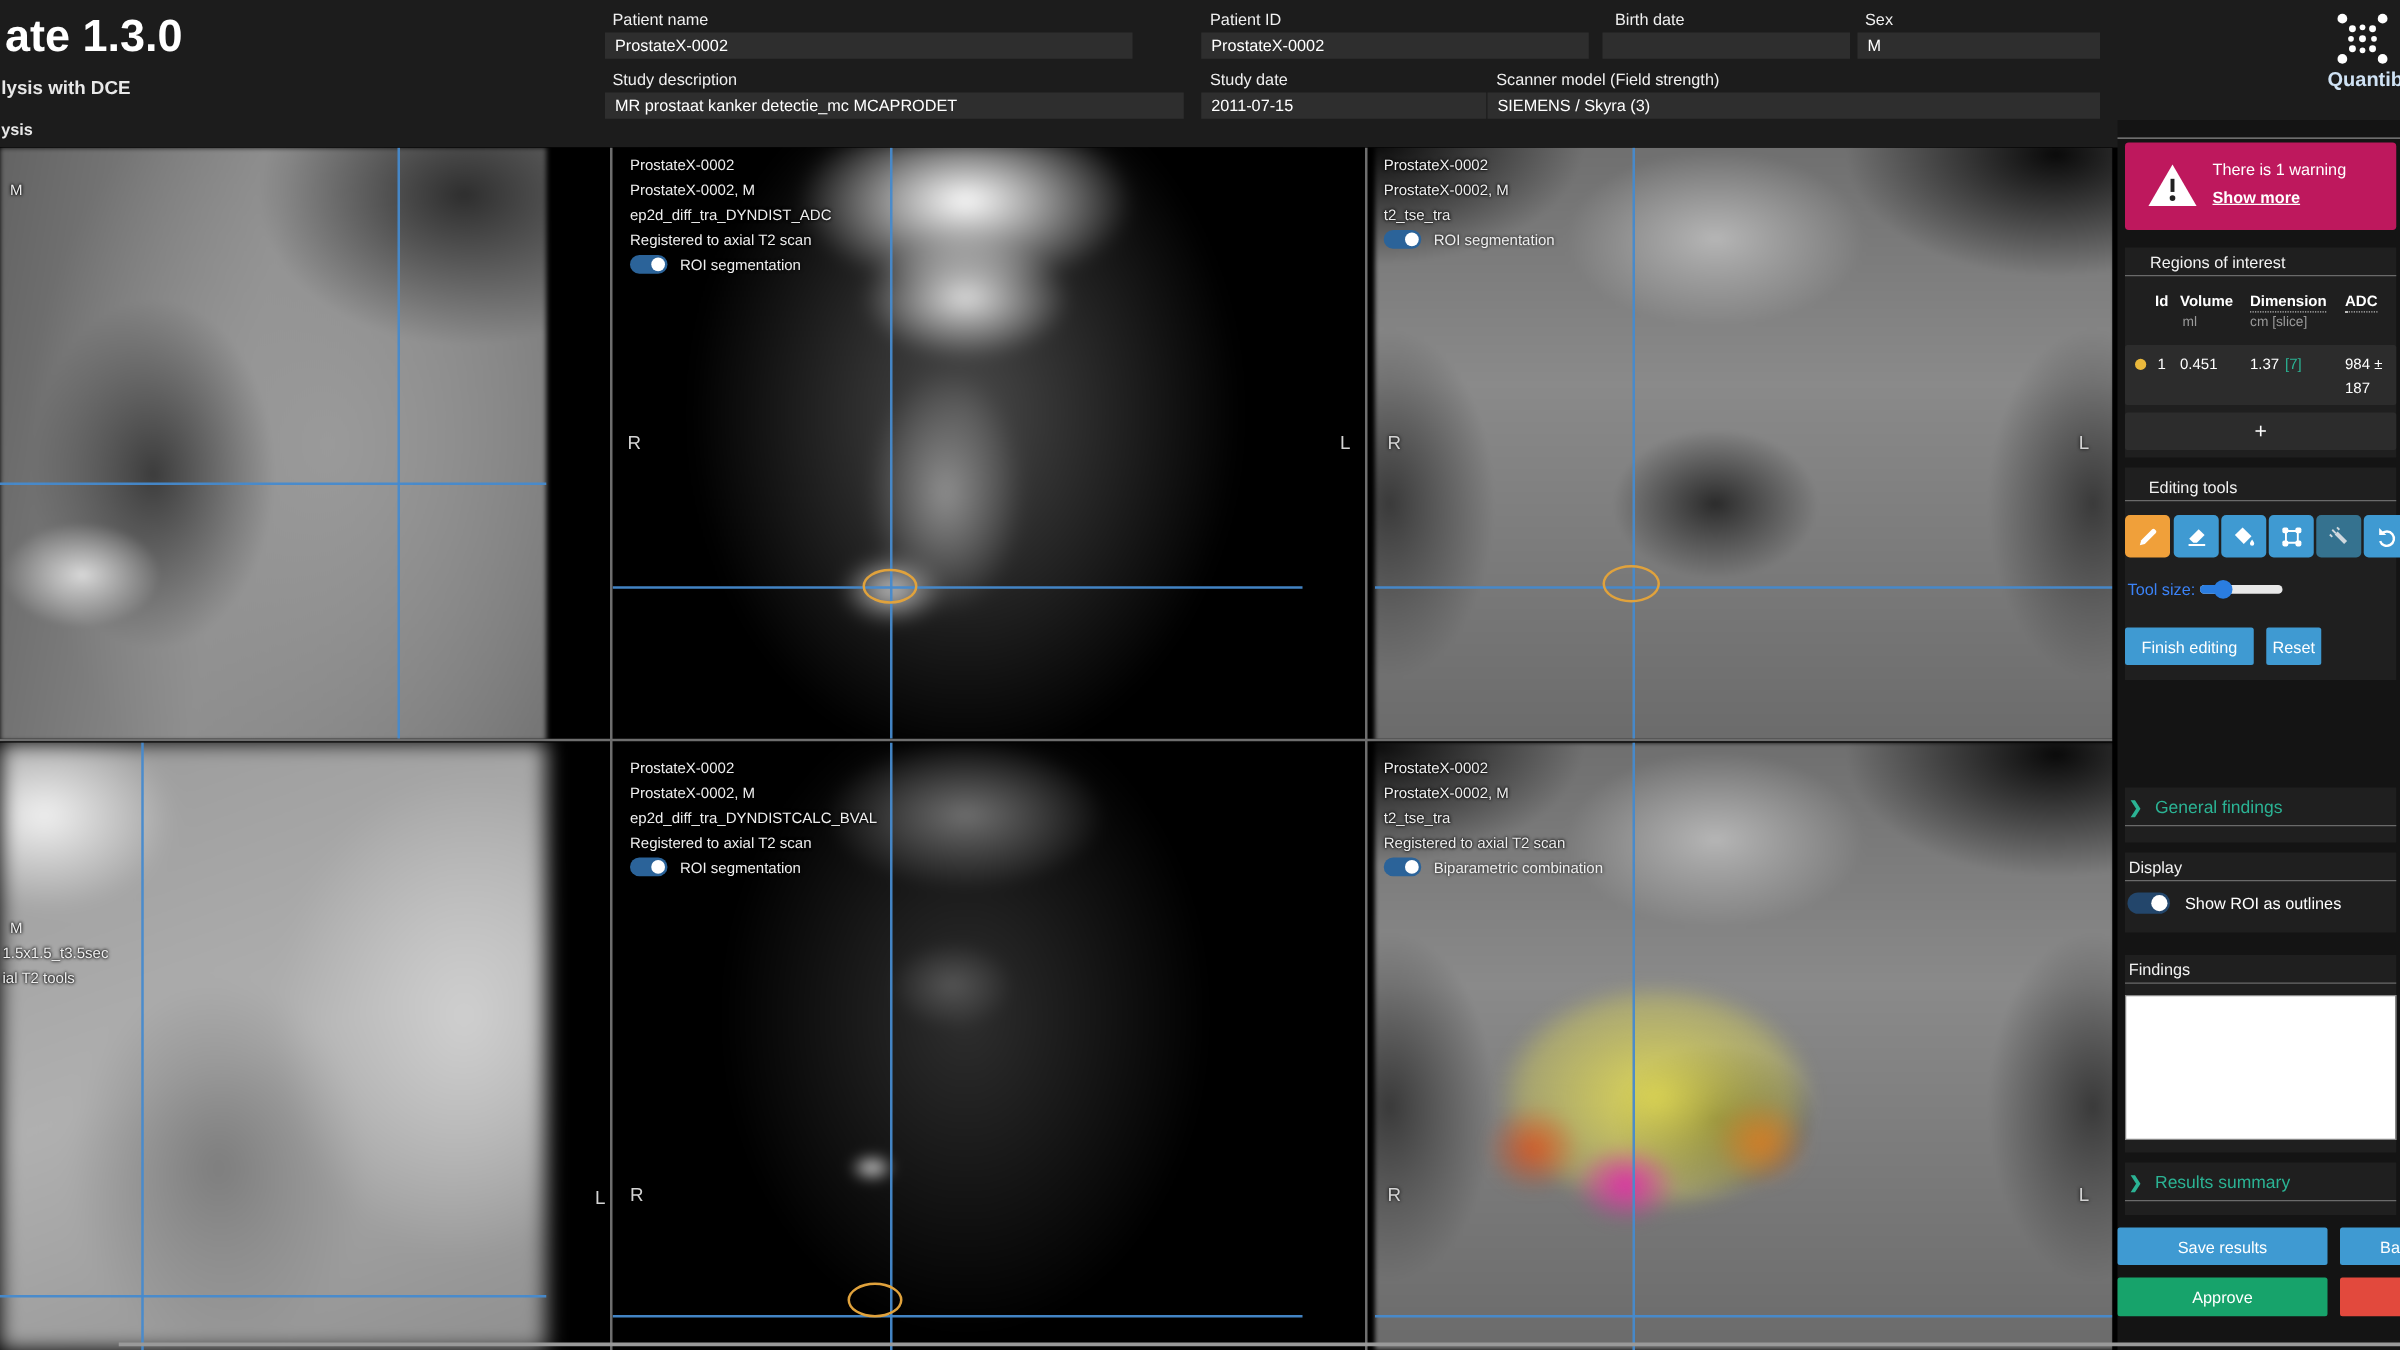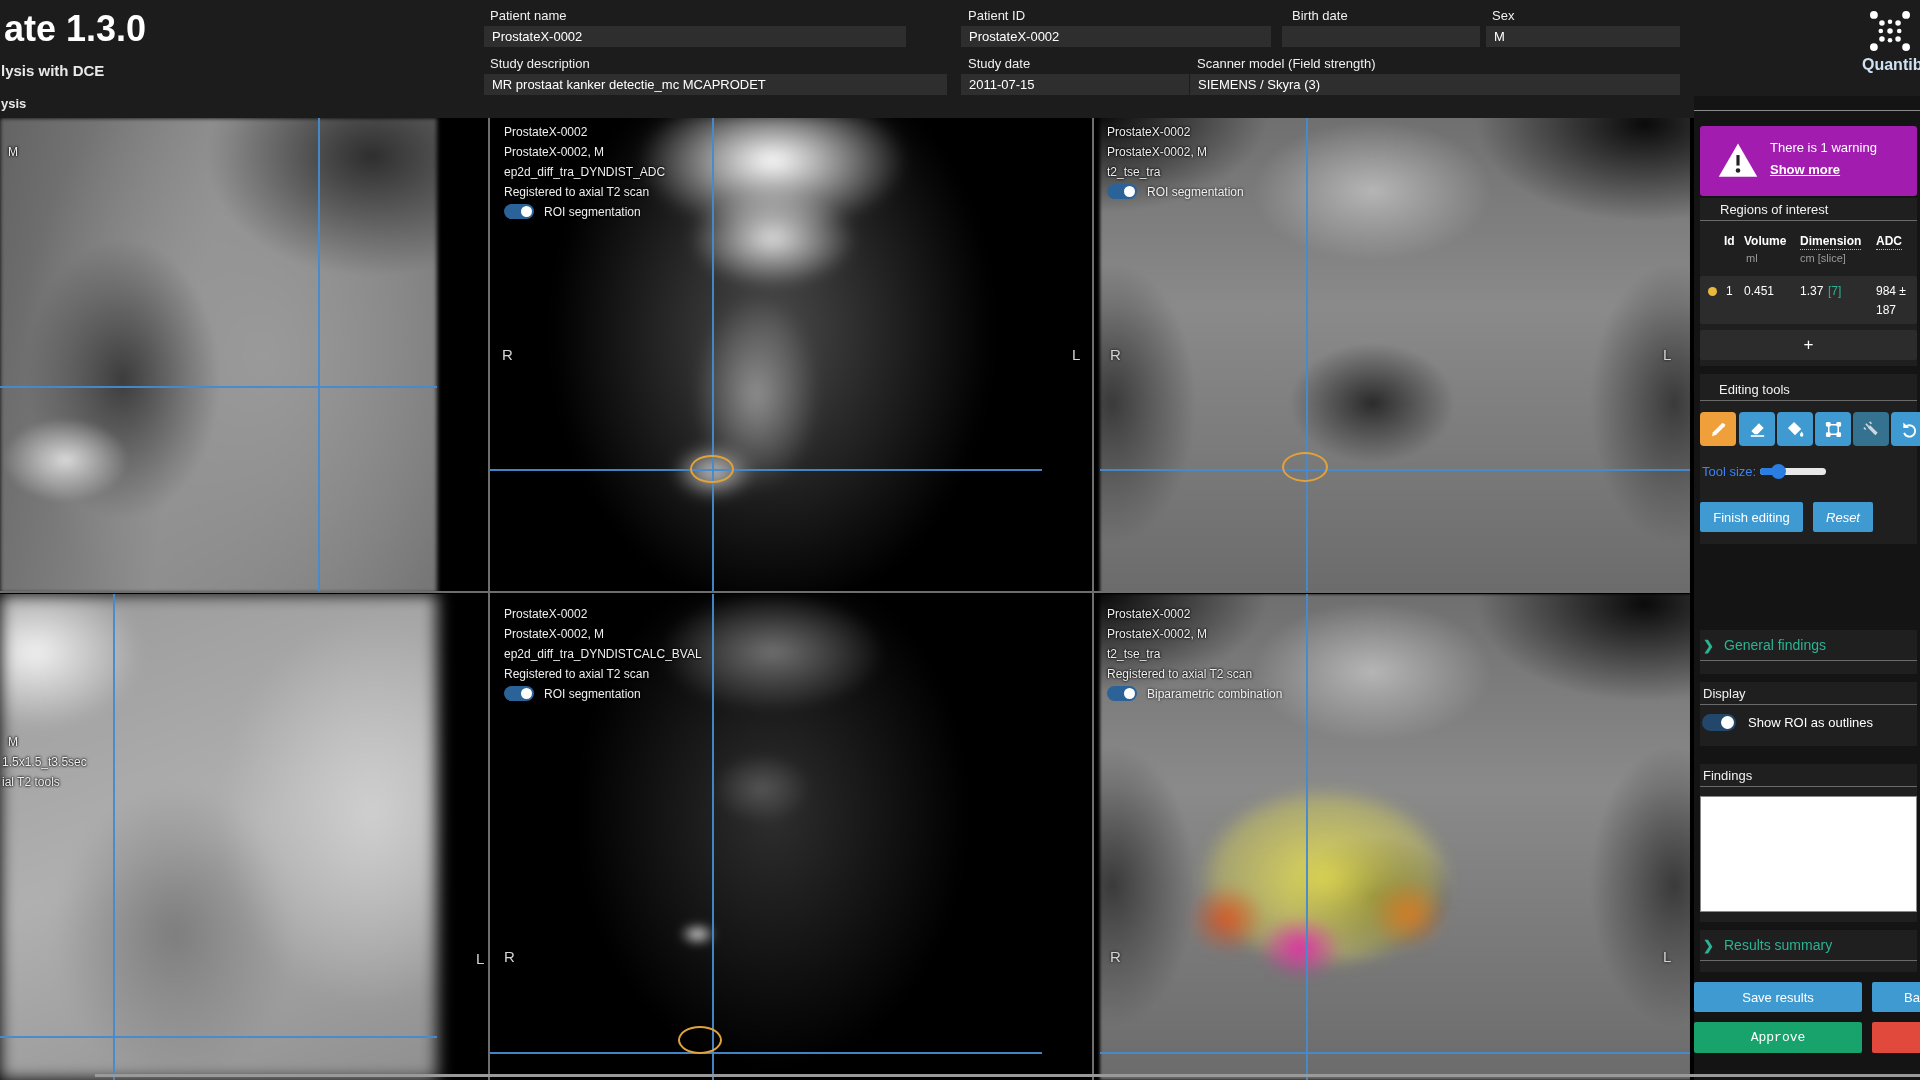--- a/index.html
+++ b/index.html
@@ -240,21 +240,21 @@
     </div>
 
     <div class="vdiv" style="left:488px;"></div>
     <div class="vdiv" style="left:1092px;"></div>
     <div class="hdiv"></div>
   </div>
 
   <div id="sidebar"></div>
   <div id="sidebar-topline"></div>
 
-  <div class="card" style="top:126px;height:70px;background:#a21caf;border-radius:3px;">
+  <div class="card" style="top:114px;height:70px;background:#be185d;border-radius:3px;">
     <svg style="position:absolute;left:16px;top:14px;" width="44" height="42" viewBox="0 0 24 24">
       <path d="M12 2 L23 21 H1 Z" fill="#fff"></path>
       <rect x="11.1" y="8.6" width="1.8" height="6" fill="#222"></rect>
       <circle cx="12" cy="17.4" r="1.3" fill="#222"></circle>
     </svg>
     <div style="position:absolute;left:70px;top:14px;font-size:13px;color:#fff;">There is 1 warning</div>
     <a class="warn-link" style="position:absolute;left:70px;top:36px;cursor:pointer;">Show more</a>
   </div>
 
   <div class="card" style="top:198px;height:168px;">
@@ -322,21 +322,21 @@
         </svg>
     </div>
 
     <div style="position:absolute;left:2px;top:90px;font-size:13px;color:#3b82f6;">Tool size:</div>
     <div class="slider-track" style="left:60px;top:94px;">
       <div class="slider-fill"></div>
       <div class="slider-thumb"></div>
     </div>
 
     <div class="btn" style="left:0;top:128px;width:103px;height:30px;">Finish editing</div>
-    <div class="btn" style="left:113px;top:128px;width:60px;height:30px;font-style:italic;">Reset</div>
+    <div class="btn" style="left:113px;top:128px;width:44px;height:30px;">Reset</div>
   </div>
 
 
   <div class="card" style="top:630px;height:44px;">
     <span class="chev" style="position:absolute;left:3px;top:8px;">❯</span>
     <span class="green-head" style="position:absolute;left:24px;top:7px;">General findings</span>
     <div class="sec-rule" style="left:0;top:30px;width:217px;"></div>
   </div>
 
   <div class="card" style="top:682px;height:64px;">
@@ -355,17 +355,17 @@
   <textarea id="findings-box" style=""></textarea>
 
   <div class="card" style="top:930px;height:42px;">
     <span class="chev" style="position:absolute;left:3px;top:8px;">❯</span>
     <span class="green-head" style="position:absolute;left:24px;top:7px;">Results summary</span>
     <div class="sec-rule" style="left:0;top:30px;width:217px;"></div>
   </div>
 
   <div class="btn" style="left:1694px;top:982px;width:168px;height:30px;">Save results</div>
   <div class="btn" style="left:1872px;top:982px;width:80px;height:30px;">Ba</div>
-  <div class="btn" style="left:1694px;top:1022px;width:168px;height:31px;background:#17a36b;font-family:Liberation Mono, monospace;">Approve</div>
+  <div class="btn" style="left:1694px;top:1022px;width:168px;height:31px;background:#17a36b;">Approve</div>
   <div class="btn" style="left:1872px;top:1022px;width:80px;height:31px;background:#e2493d;"></div>
 
   <div id="win-bottom-line"></div>
 </div>
 
 </body></html>

